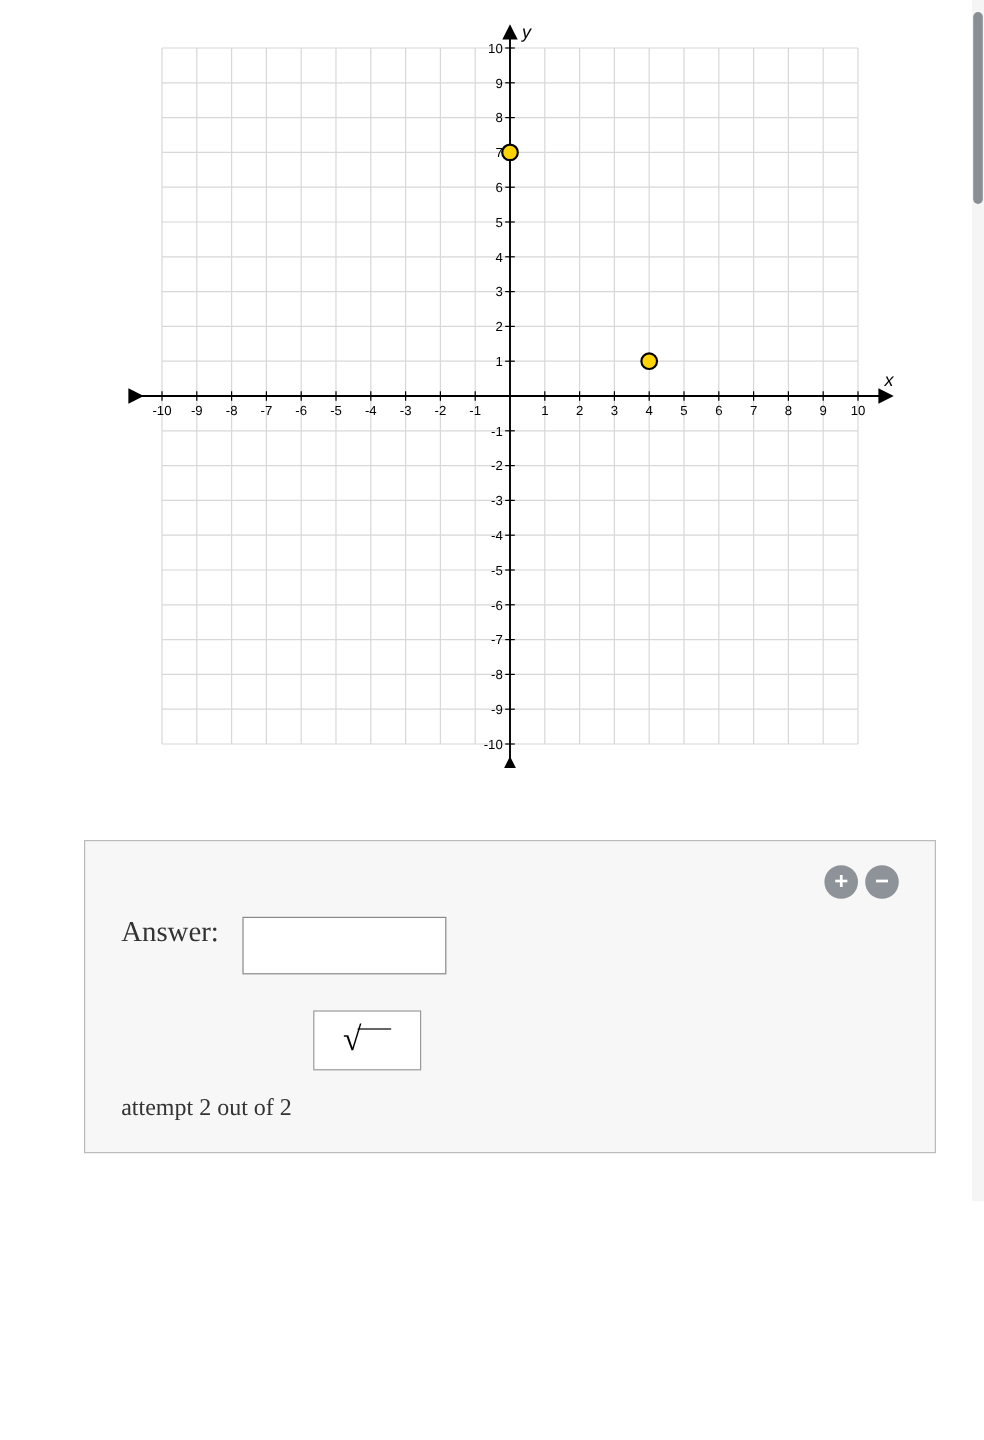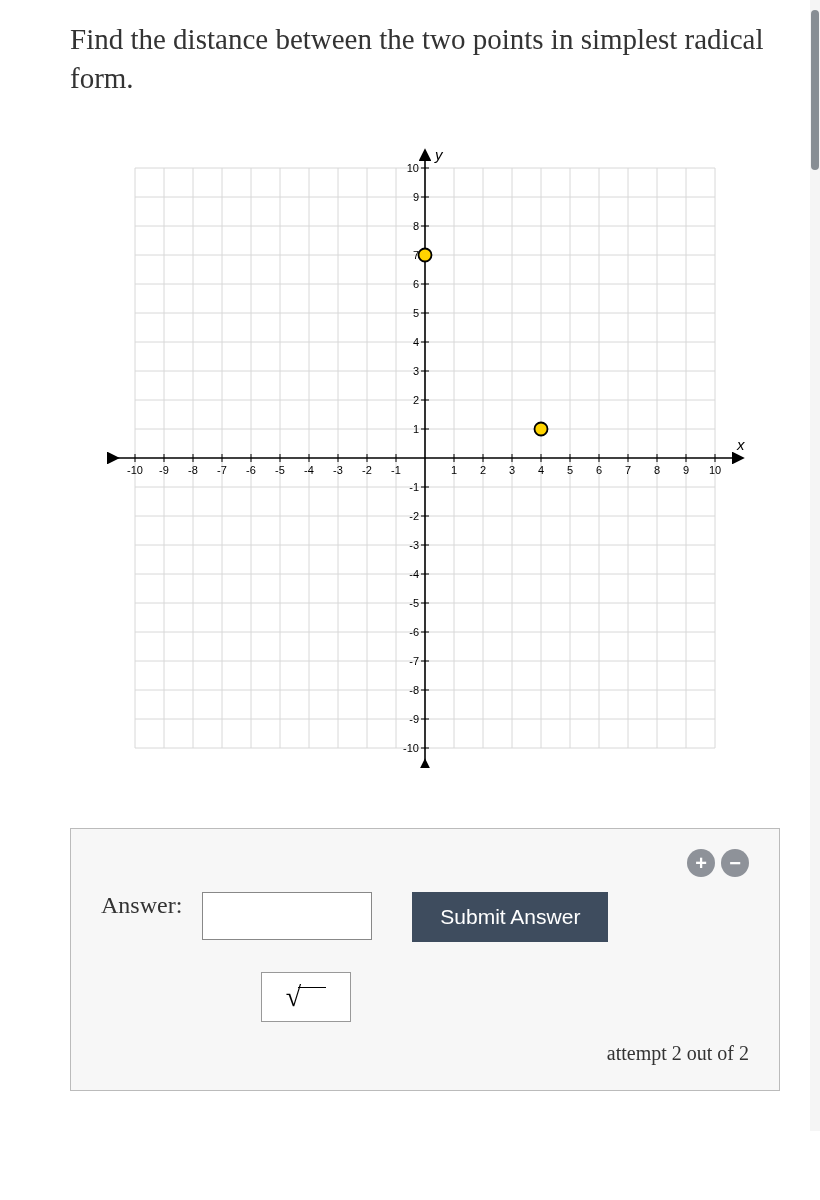--- a/index.html
+++ b/index.html
@@ -106,35 +106,33 @@
     height: 50px;
     border: 1px solid #999;
     background: #fff;
     display: flex;
     align-items: center;
     justify-content: center;
     font-size: 26px;
     cursor: pointer;
   }
   .attempt {
-    text-align: right;
     font-size: 20px;
     color: #333;
     margin-top: 20px;
   }
   svg text {
     font-family: Arial, sans-serif;
   }
 </style>
 </head>
 <body>
 
 <div class="page">
 
-  <div class="question">Find the distance between the two points in simplest radical form.</div>
 
   <div class="graph-wrap">
     <svg width="640" height="620" viewBox="0 0 640 620">
 
       <defs>
         <marker id="arrow" markerWidth="8" markerHeight="8" refX="5" refY="4" orient="auto">
           <path d="M0,0 L8,4 L0,8 Z" fill="#000"></path>
         </marker>
       </defs>
 
@@ -288,21 +286,20 @@
       <div class="ctrl-btn">
         <span>+</span>
       </div>
       <div class="ctrl-btn">
         <span>−</span>
       </div>
     </div>
     <div class="answer-row">
       <span class="answer-label">Answer:</span>
       <input class="answer-input" type="text" style="">
-      <button class="submit-btn">Submit Answer</button>
     </div>
     <div class="sqrt-row">
       <div class="sqrt-btn">
         <span style="position:relative;">
           <span style="font-size:28px">√</span><span style="display:inline-block;border-top:1.8px solid #000;width:28px;height:14px;vertical-align:top;margin-left:-3px;margin-top:6px"></span>
         </span>
       </div>
     </div>
     <div class="attempt">attempt 2 out of 2</div>
   </div>

